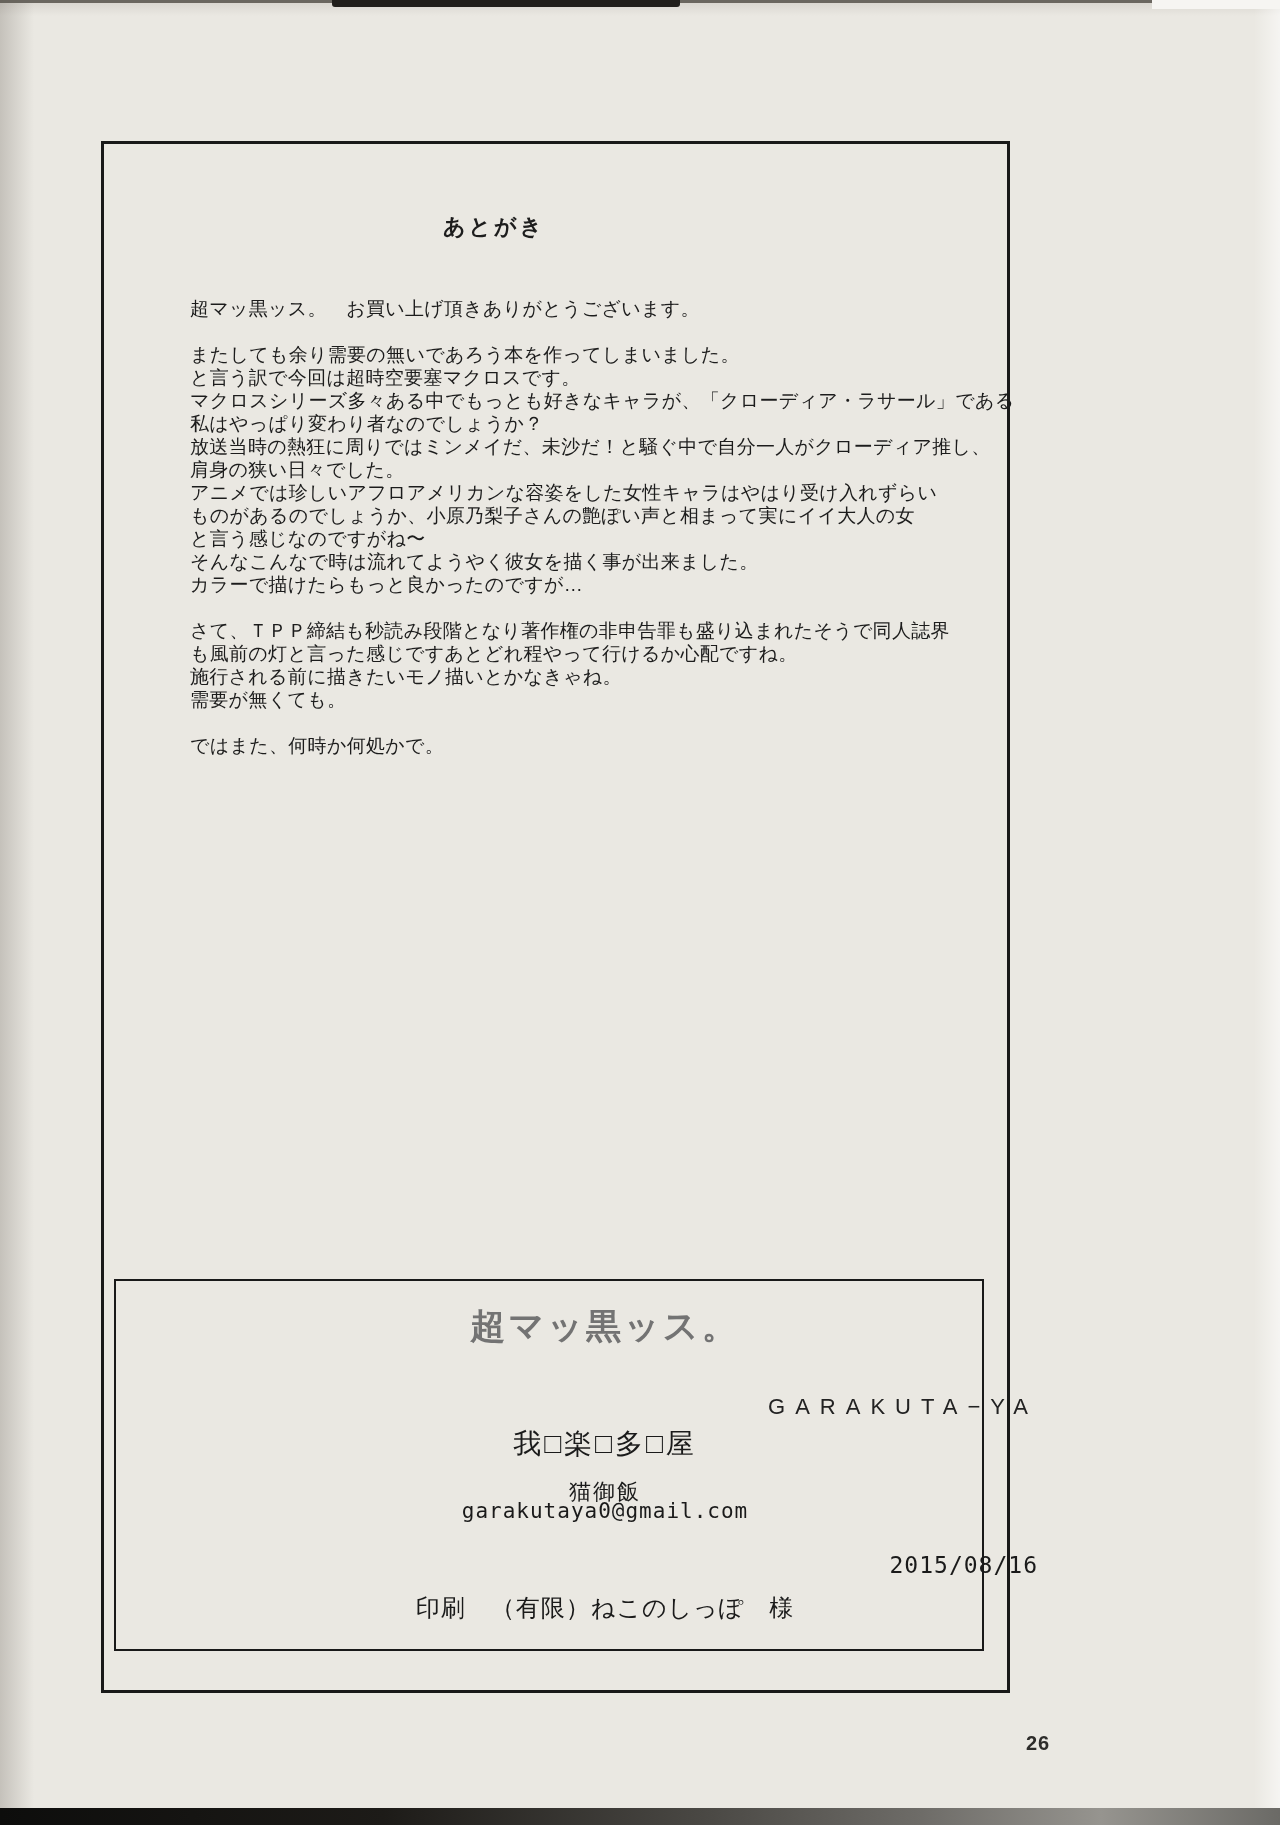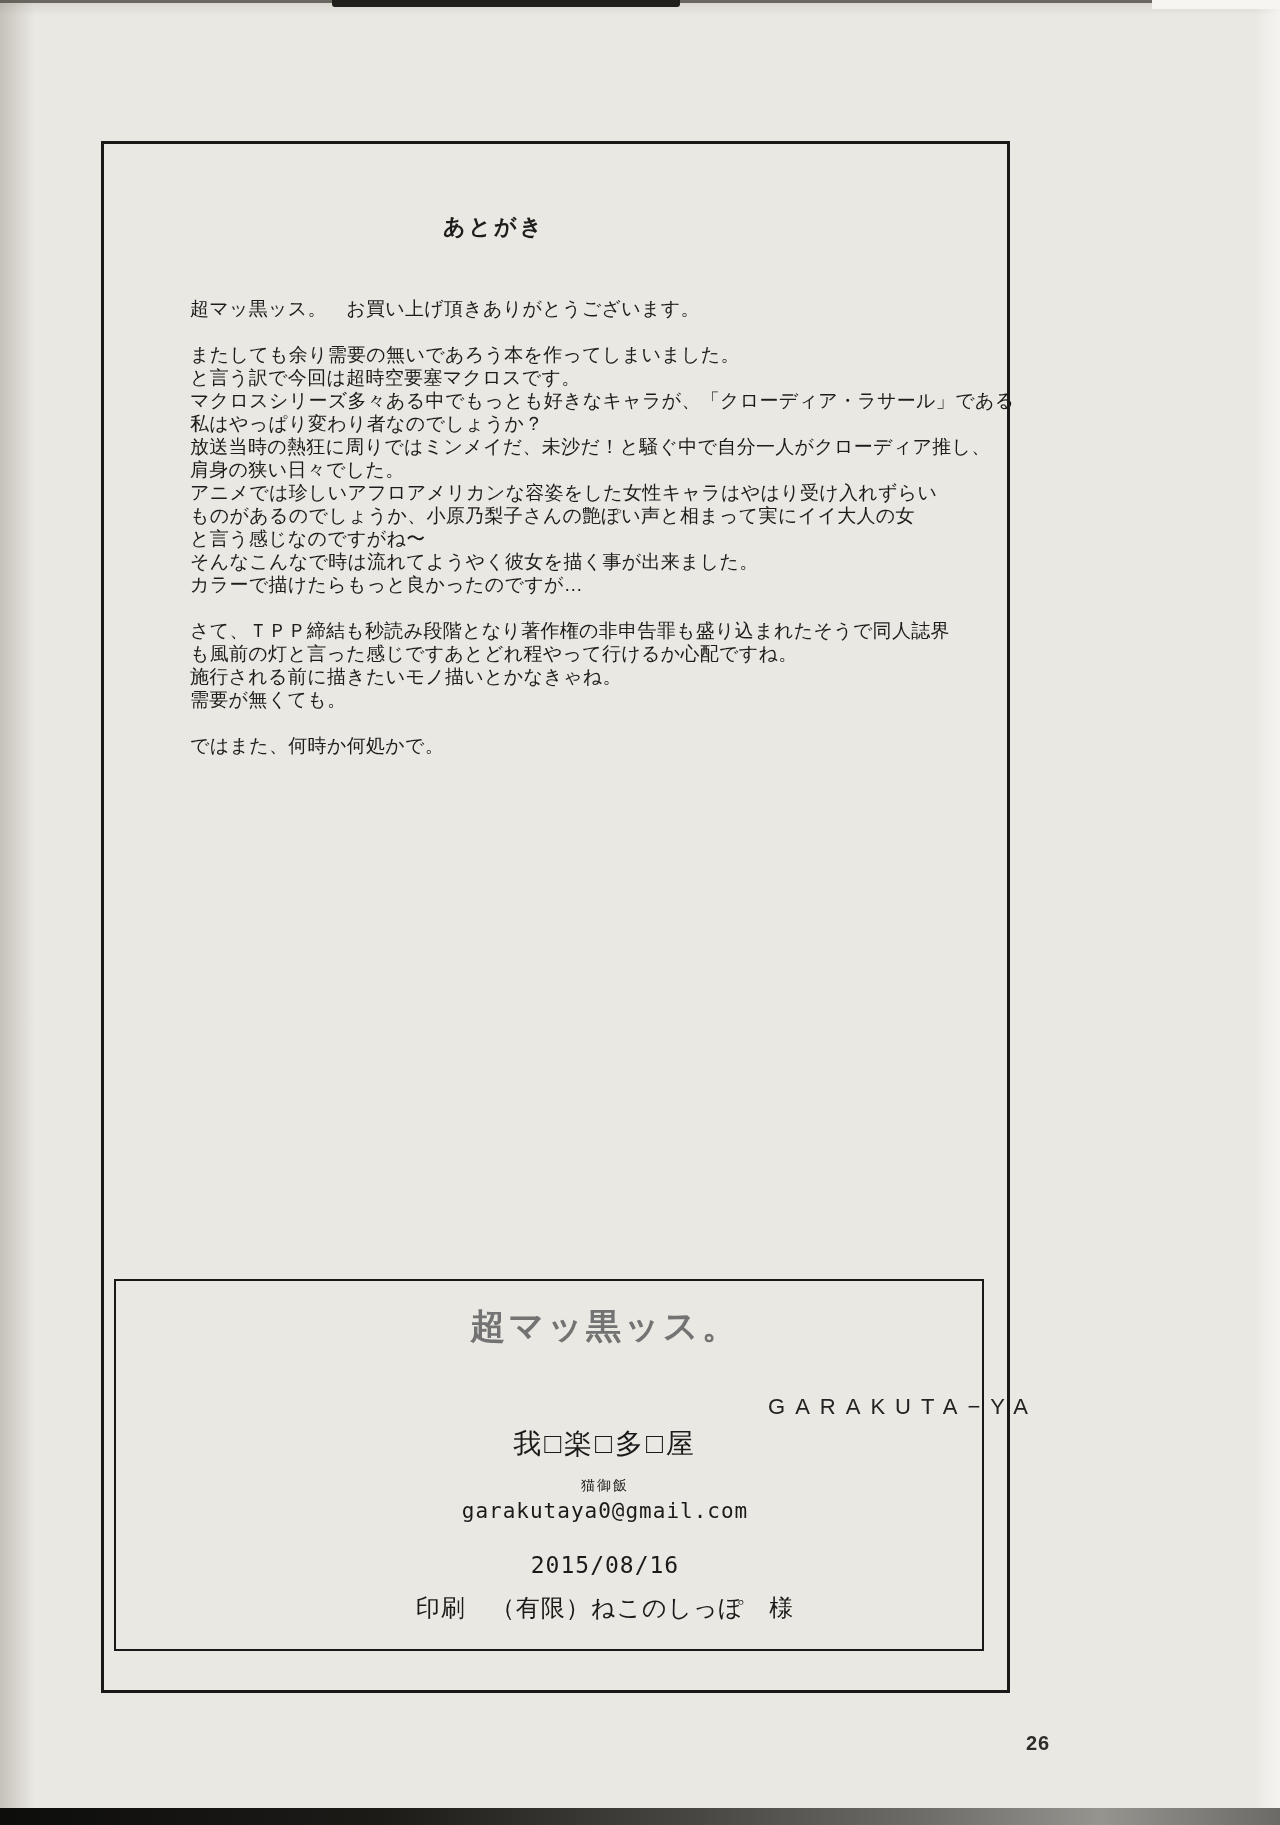--- a/index.html
+++ b/index.html
@@ -45,23 +45,23 @@
   }
   .body-line{height:23px;}
   .colophon-box{
     position:absolute;left:114px;top:1279px;width:866px;height:368px;
     border:2px solid #191919;
   }
   .c-line{position:absolute;left:56px;width:866px;text-align:center;white-space:nowrap;}
   .colophon-title{top:22px;font-size:35px;font-weight:bold;letter-spacing:3px;color:#737373;}
   .circle-en{top:113px;font-size:22px;letter-spacing:10px;color:#222;text-align:right;}
   .circle-jp{top:144px;font-size:28px;letter-spacing:3px;color:#1a1a1a;}
-  .author{top:196px;font-size:14px;letter-spacing:2px;color:#1a1a1a;}
+  .author{top:196px;font-size:22px;letter-spacing:2px;color:#1a1a1a;}
   .email{top:218px;font-size:21px;font-family:"DejaVu Sans Mono","Liberation Mono",monospace;letter-spacing:1px;color:#1a1a1a;}
-  .pubdate{top:271px;font-size:23px;font-family:"DejaVu Sans Mono","Liberation Mono",monospace;letter-spacing:1px;color:#1a1a1a;}
+  .pubdate{top:271px;font-size:23px;font-family:"DejaVu Sans Mono","Liberation Mono",monospace;letter-spacing:1px;color:#1a1a1a;text-align:right;}
   .printer{top:311px;font-size:24px;letter-spacing:1px;color:#1a1a1a;}
   .page-number{
     position:absolute;left:1026px;top:1732px;font-size:20px;color:#2e2d2b;letter-spacing:1px;font-weight:bold;
   }
 </style>
 </head>
 <body>
 
 <div>
 

